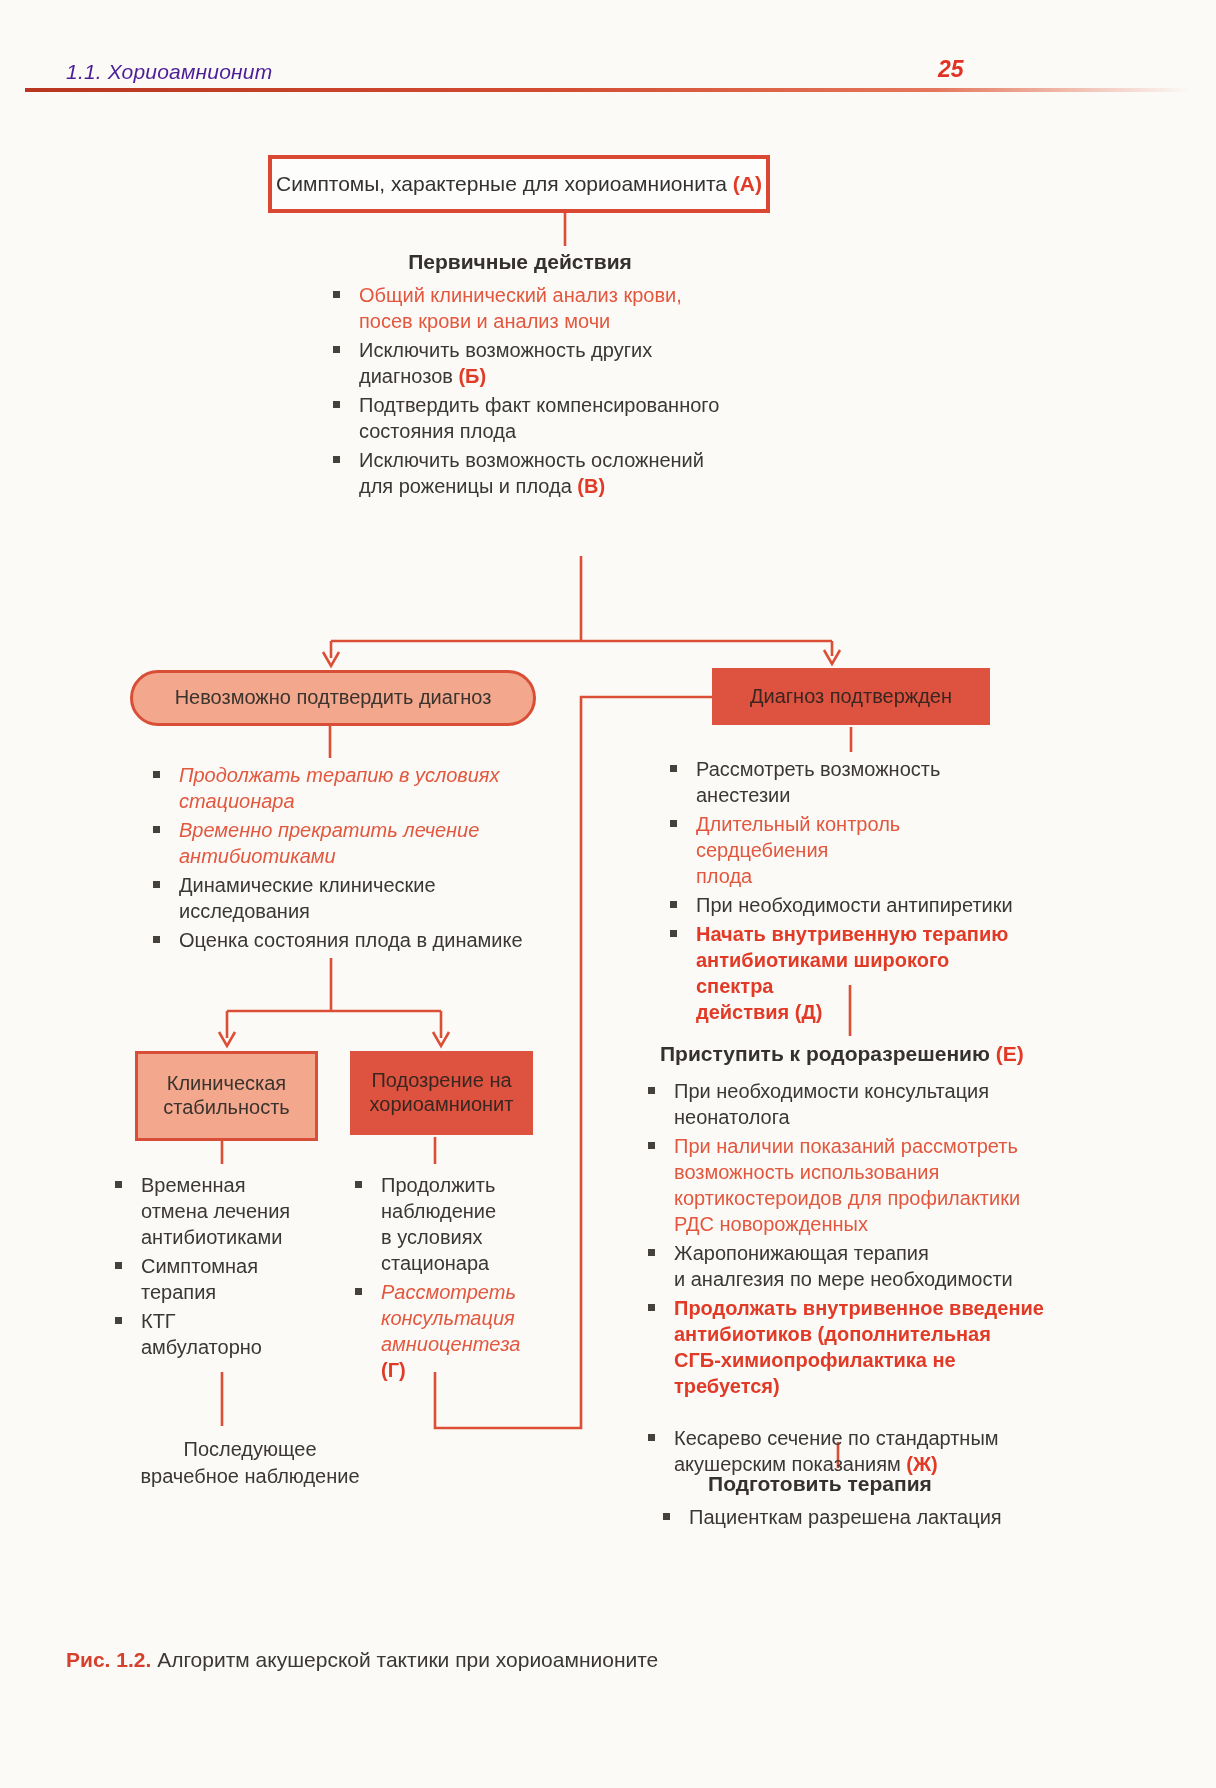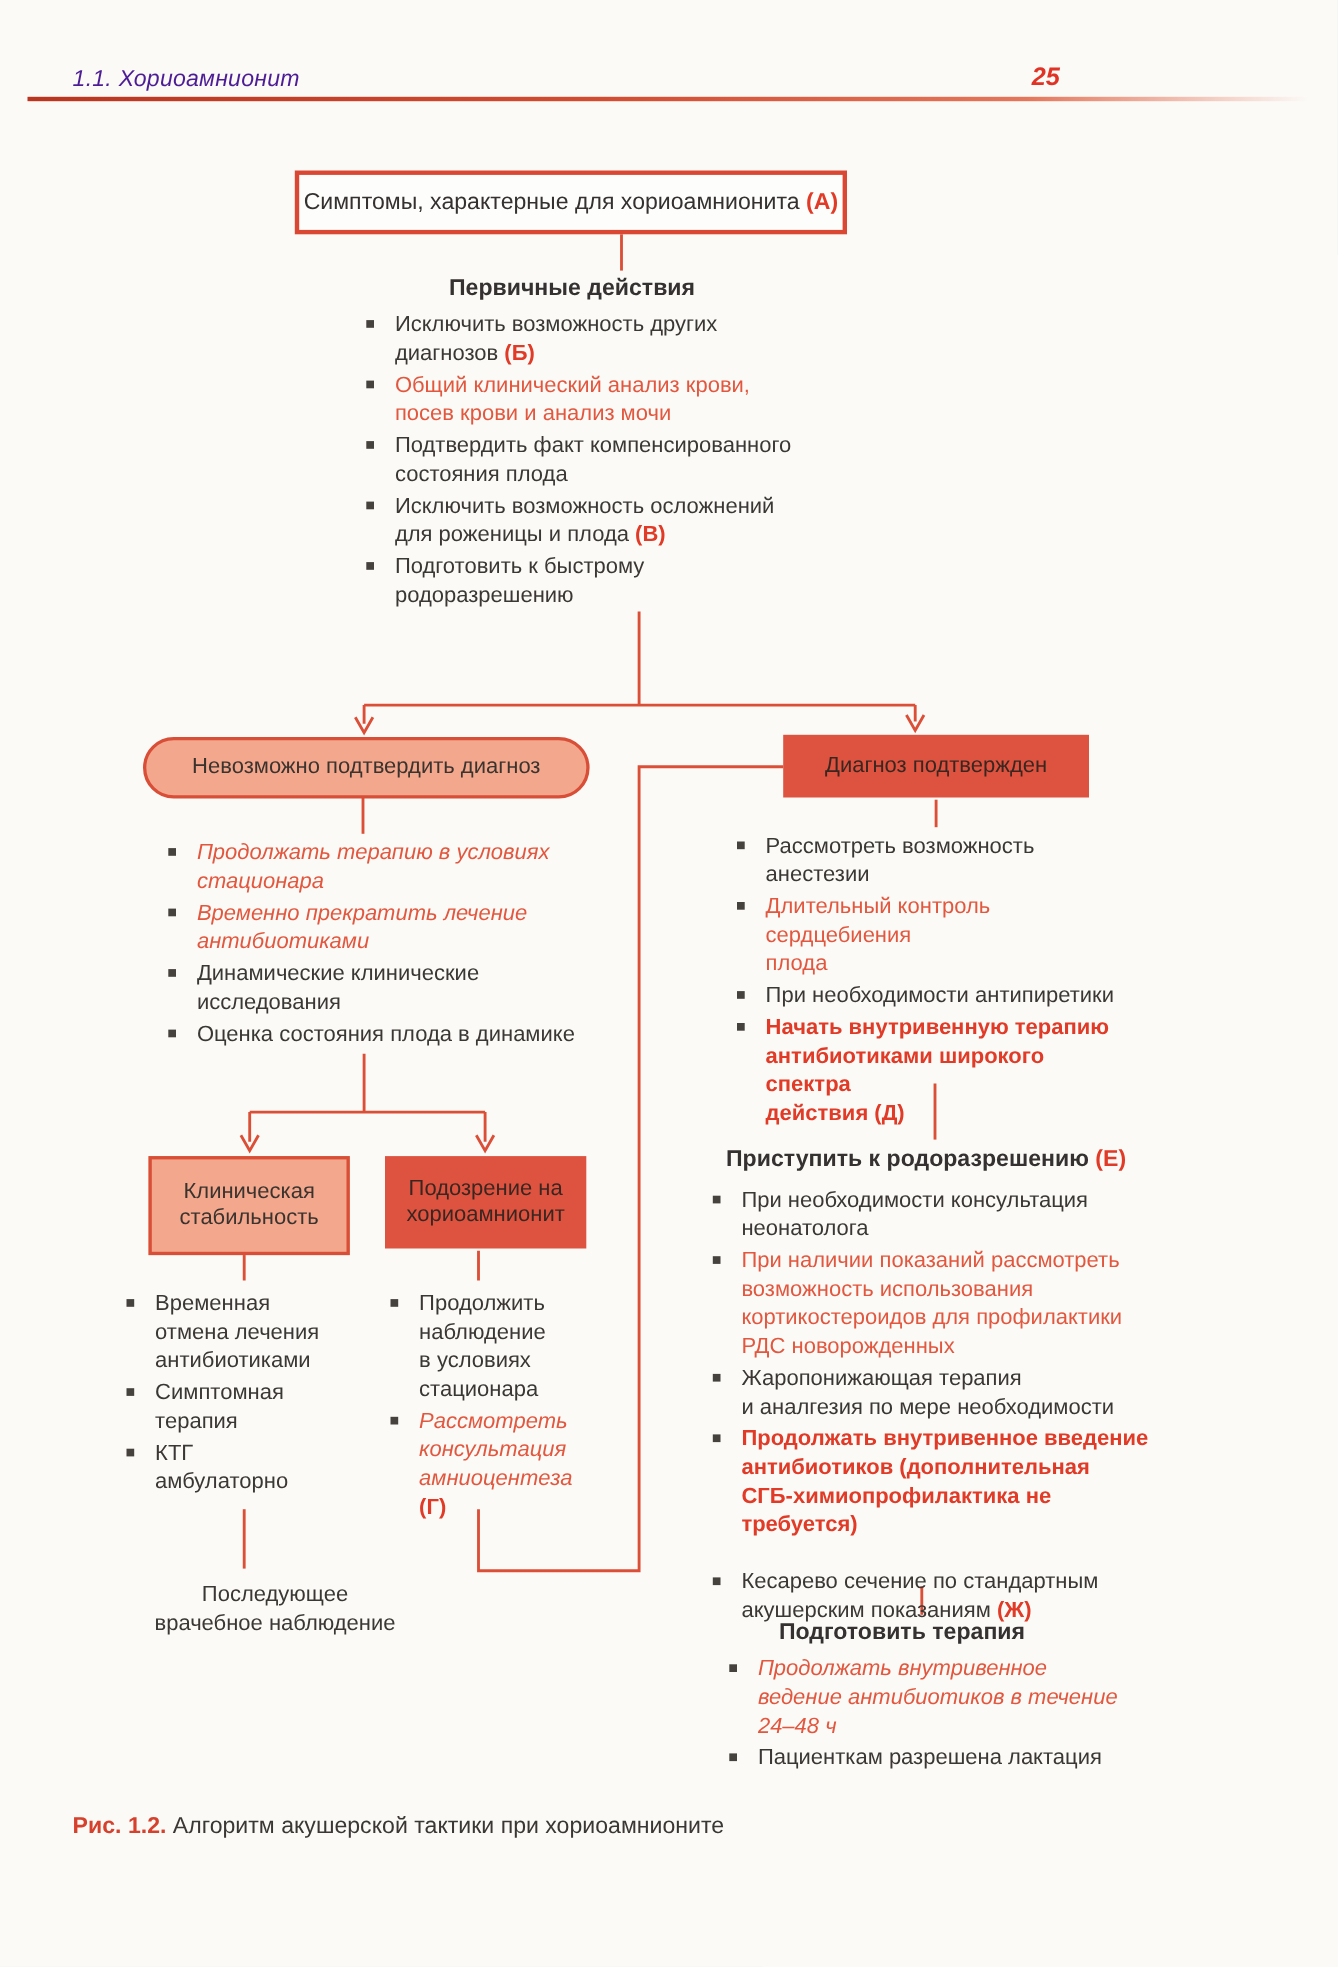--- a/index.html
+++ b/index.html
@@ -122,30 +122,28 @@
 
   <div class="abs box box-top">
     <div>
       <span>Симптомы, характерные для хориоамнионита</span>
       <span class="tag">(А)</span>
     </div>
   </div>
 
   <div class="abs sec-title t-primary">Первичные действия</div>
   <ul class="abs list l-primary">
+      <li class="bi red"><span>Общий клинический анализ крови,
+посев крови и анализ мочи</span></li>
       <li class="bi dark"><span>Исключить возможность других
 диагнозов</span><span class="tag"> (Б)</span></li>
-      <li class="bi red"><span>Общий клинический анализ крови,
-посев крови и анализ мочи</span></li>
       <li class="bi dark"><span>Подтвердить факт компенсированного
 состояния плода</span></li>
       <li class="bi dark"><span>Исключить возможность осложнений
 для роженицы и плода</span><span class="tag"> (В)</span></li>
-      <li class="bi dark"><span>Подготовить к быстрому
-родоразрешению</span></li>
     </ul>
 
   <div class="abs box box-light box-left-branch">
     <span>Невозможно подтвердить диагноз</span>
   </div>
   <ul class="abs list l-left">
       <li class="bi red-italic"><span>Продолжать терапию в условиях
 стационара</span></li>
       <li class="bi red-italic"><span>Временно прекратить лечение
 антибиотиками</span></li>
@@ -212,23 +210,20 @@
 и аналгезия по мере необходимости</span></li>
       <li class="bi red-bold"><span>Продолжать внутривенное введение
 антибиотиков (дополнительная
 СГБ-химиопрофилактика не требуется)</span></li>
       <li class="bi dark"><span>Кесарево сечение по стандартным
 акушерским  показаниям</span><span class="tag"> (Ж)</span></li>
     </ul>
 
   <div class="abs sec-title t-postpartum">Подготовить терапия</div>
   <ul class="abs list l-postpartum">
-      <li class="bi red-italic"><span>Продолжать внутривенное
-ведение антибиотиков в течение
-24–48 ч</span></li>
       <li class="bi dark"><span>Пациенткам разрешена лактация</span></li>
     </ul>
 
   <div class="abs figure-caption">
     <span class="cap-label">Рис. 1.2.</span>
     <span>Алгоритм акушерской тактики при хориоамнионите</span>
   </div>
 
 </div>
 

